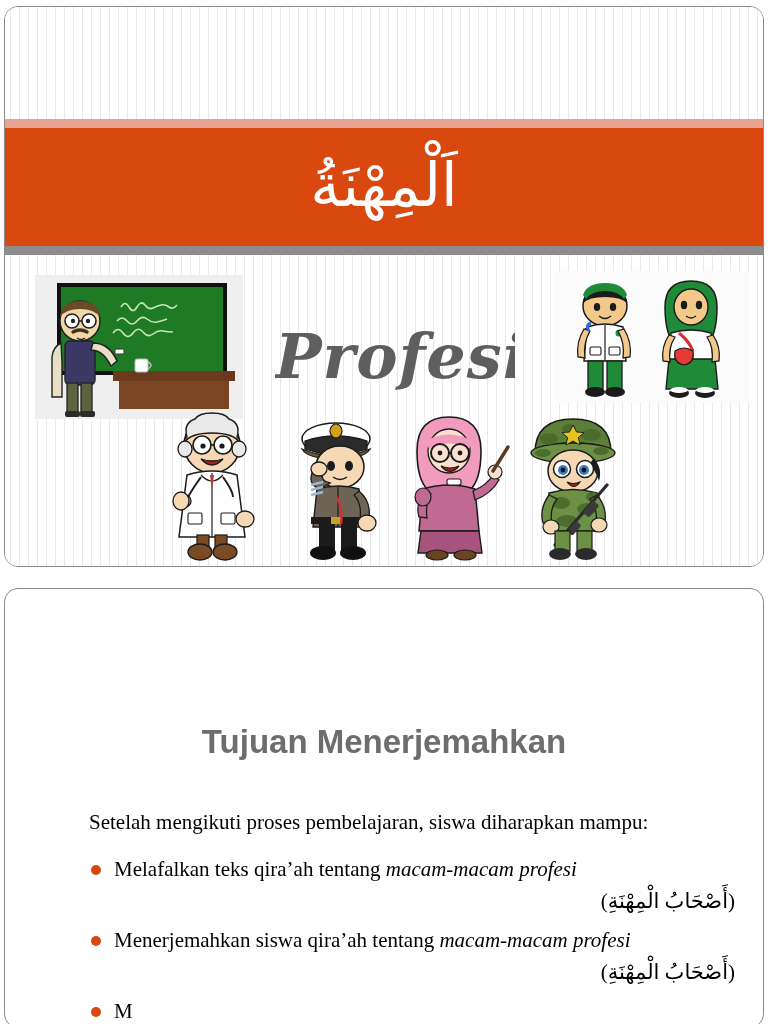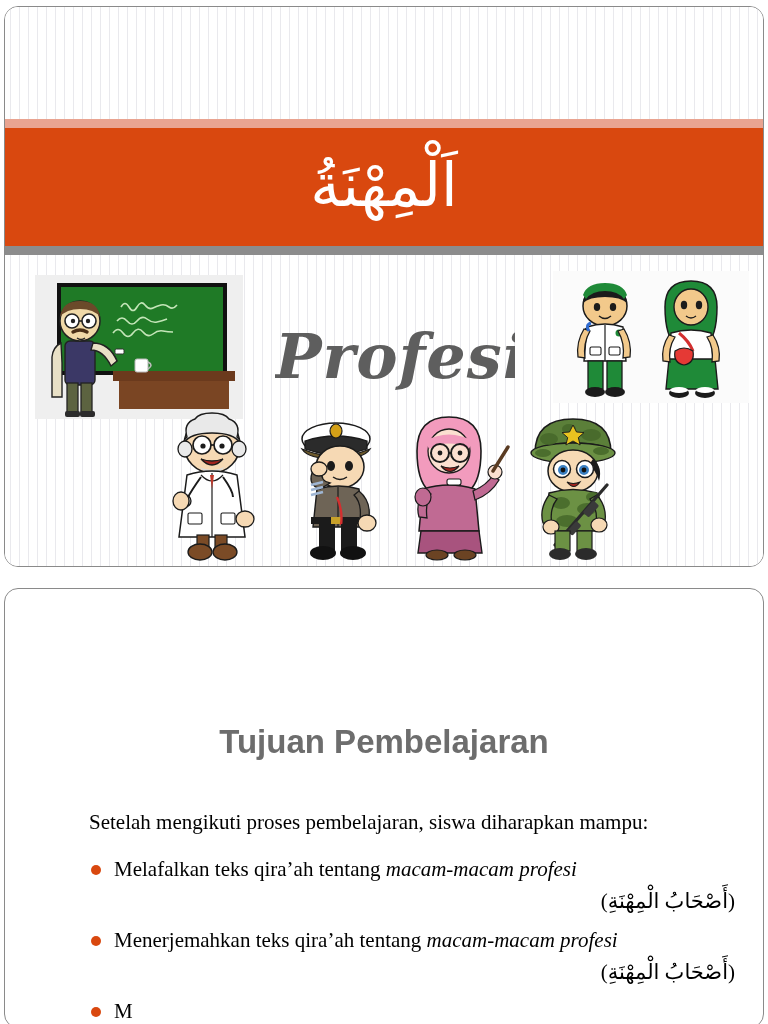--- a/index.html
+++ b/index.html
@@ -436,33 +436,33 @@
         <rect x="54" y="122" width="15" height="20" fill="#6c9144" stroke="#1b1b1b" stroke-width="1.2"></rect>
         <ellipse cx="37" cy="145" rx="11" ry="6" fill="#2b2b2b"></ellipse>
         <ellipse cx="63" cy="145" rx="11" ry="6" fill="#2b2b2b"></ellipse>
       </svg>
     </div>
   </div>
 </section>
 
 <section class="slide" id="slide-2">
 
-  <h1 class="s2-heading">Tujuan Pembelajaran</h1>
+  <h1 class="s2-heading">Tujuan Menerjemahkan</h1>
 
   <div class="s2-body">
     <p class="intro">Setelah mengikuti proses pembelajaran, siswa diharapkan mampu:</p>
 
     <ul class="bullets">
       <li>
         <span>Melafalkan teks qira’ah tentang </span><em>macam-macam profesi</em>
         <span class="ar">(أَصْحَابُ الْمِهْنَةِ)</span>
       </li>
 
       <li>
-        <span>Menerjemahkan teks qira’ah tentang </span><em>macam-macam profesi</em>
+        <span>Menerjemahkan siswa qira’ah tentang </span><em>macam-macam profesi</em>
         <span class="ar">(أَصْحَابُ الْمِهْنَةِ)</span>
       </li>
 
       <li class="clip-row">
         <span>M</span>
       </li>
     </ul>
   </div>
 </section>
 

